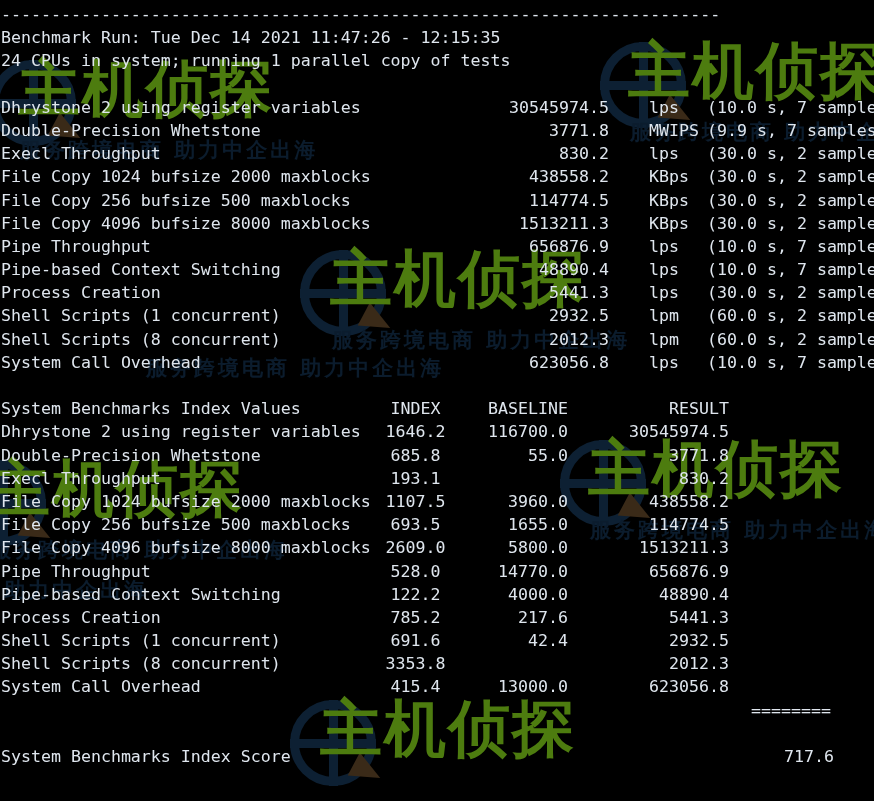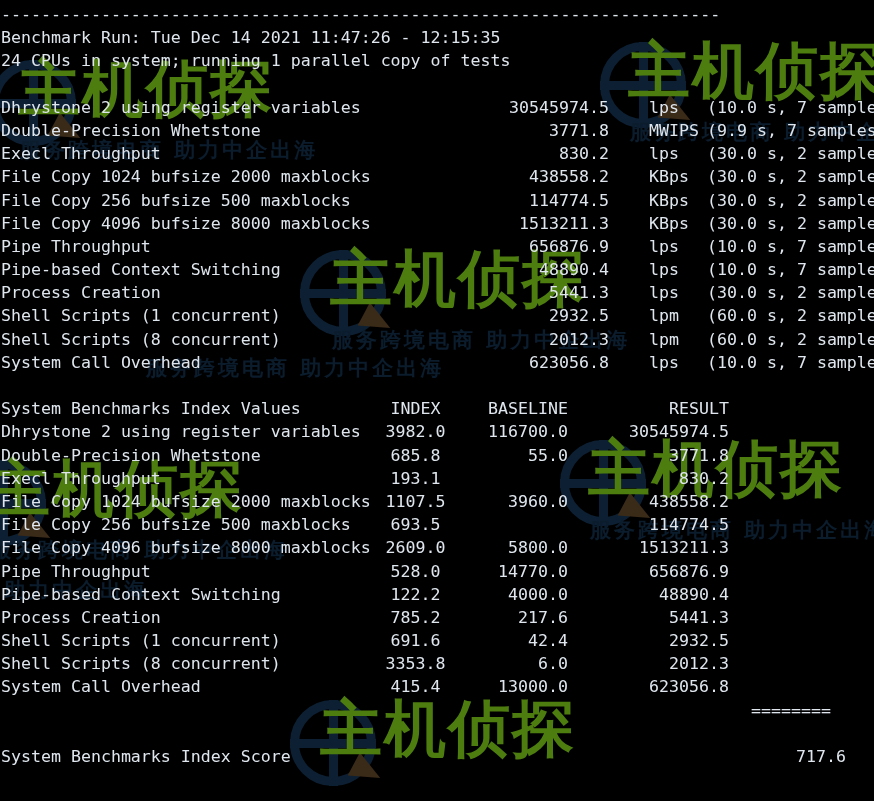--- a/index.html
+++ b/index.html
@@ -101,21 +101,21 @@
 
   .col-name   { left: 0px; }
   .col-value  { left: 0px;  width: 608px; text-align: right; }
   .col-unit   { left: 648px; }
   .col-timing { left: 706px; }
 
   .ix-baseline { left: 0px;  width: 567px; text-align: right; }
   .ix-result   { left: 0px;  width: 728px; text-align: right; }
   .ix-index    { left: 0px;  width: 829px; text-align: center; }
 
-  .score-value { left: 16px; width: 829px; text-align: right; }
+  .score-value { left: 4px; width: 829px; text-align: right; }
   .eq-rule     { left: 0px; width: 830px; text-align: right; }
 </style>
 </head>
 <body>
 
 <div id="watermark-layer">
 
   <div class="wm-globe" style="left:-10px; top:60px;"></div>
   <div class="wm-arrow" style="left:52px; top:118px;"></div>
   <div class="wm wm-logo" style="left:18px; top:58px;">主机侦探</div>
@@ -174,31 +174,31 @@
   <div class="line blank">&nbsp;</div>
 
   <div class="line">
     <span class="seg ix-baseline">BASELINE</span>
     <span class="seg col-name">System Benchmarks Index Values</span>
     <span class="seg ix-result">RESULT</span>
     <span class="seg ix-index">INDEX</span>
   </div>
 
   <div id="index-block">
-      <div class="line"><span class="seg col-name">Dhrystone 2 using register variables</span><span class="seg ix-baseline">116700.0</span><span class="seg ix-result">30545974.5</span><span class="seg ix-index">3982.0</span></div>
+      <div class="line"><span class="seg col-name">Dhrystone 2 using register variables</span><span class="seg ix-baseline">116700.0</span><span class="seg ix-result">30545974.5</span><span class="seg ix-index">1646.2</span></div>
       <div class="line"><span class="seg col-name">Double-Precision Whetstone</span><span class="seg ix-baseline">55.0</span><span class="seg ix-result">3771.8</span><span class="seg ix-index">685.8</span></div>
       <div class="line"><span class="seg col-name">Execl Throughput</span><span class="seg ix-result">830.2</span><span class="seg ix-index">193.1</span></div>
       <div class="line"><span class="seg col-name">File Copy 1024 bufsize 2000 maxblocks</span><span class="seg ix-baseline">3960.0</span><span class="seg ix-result">438558.2</span><span class="seg ix-index">1107.5</span></div>
-      <div class="line"><span class="seg col-name">File Copy 256 bufsize 500 maxblocks</span><span class="seg ix-result">114774.5</span><span class="seg ix-index">693.5</span></div>
+      <div class="line"><span class="seg col-name">File Copy 256 bufsize 500 maxblocks</span><span class="seg ix-baseline">1655.0</span><span class="seg ix-result">114774.5</span><span class="seg ix-index">693.5</span></div>
       <div class="line"><span class="seg col-name">File Copy 4096 bufsize 8000 maxblocks</span><span class="seg ix-baseline">5800.0</span><span class="seg ix-result">1513211.3</span><span class="seg ix-index">2609.0</span></div>
       <div class="line"><span class="seg col-name">Pipe Throughput</span><span class="seg ix-baseline">14770.0</span><span class="seg ix-result">656876.9</span><span class="seg ix-index">528.0</span></div>
       <div class="line"><span class="seg col-name">Pipe-based Context Switching</span><span class="seg ix-baseline">4000.0</span><span class="seg ix-result">48890.4</span><span class="seg ix-index">122.2</span></div>
       <div class="line"><span class="seg col-name">Process Creation</span><span class="seg ix-baseline">217.6</span><span class="seg ix-result">5441.3</span><span class="seg ix-index">785.2</span></div>
       <div class="line"><span class="seg col-name">Shell Scripts (1 concurrent)</span><span class="seg ix-baseline">42.4</span><span class="seg ix-result">2932.5</span><span class="seg ix-index">691.6</span></div>
-      <div class="line"><span class="seg col-name">Shell Scripts (8 concurrent)</span><span class="seg ix-baseline">6.0</span><span class="seg ix-result">2012.3</span><span class="seg ix-index">3353.8</span></div>
+      <div class="line"><span class="seg col-name">Shell Scripts (8 concurrent)</span><span class="seg ix-result">2012.3</span><span class="seg ix-index">3353.8</span></div>
       <div class="line"><span class="seg col-name">System Call Overhead</span><span class="seg ix-baseline">13000.0</span><span class="seg ix-result">623056.8</span><span class="seg ix-index">415.4</span></div>
     </div>
 
   <div class="line">
     <span class="seg eq-rule">========</span>
   </div>
   <div class="line blank">&nbsp;</div>
   <div class="line">
     <span class="seg col-name">System Benchmarks Index Score</span>
     <span class="seg score-value">717.6</span>

